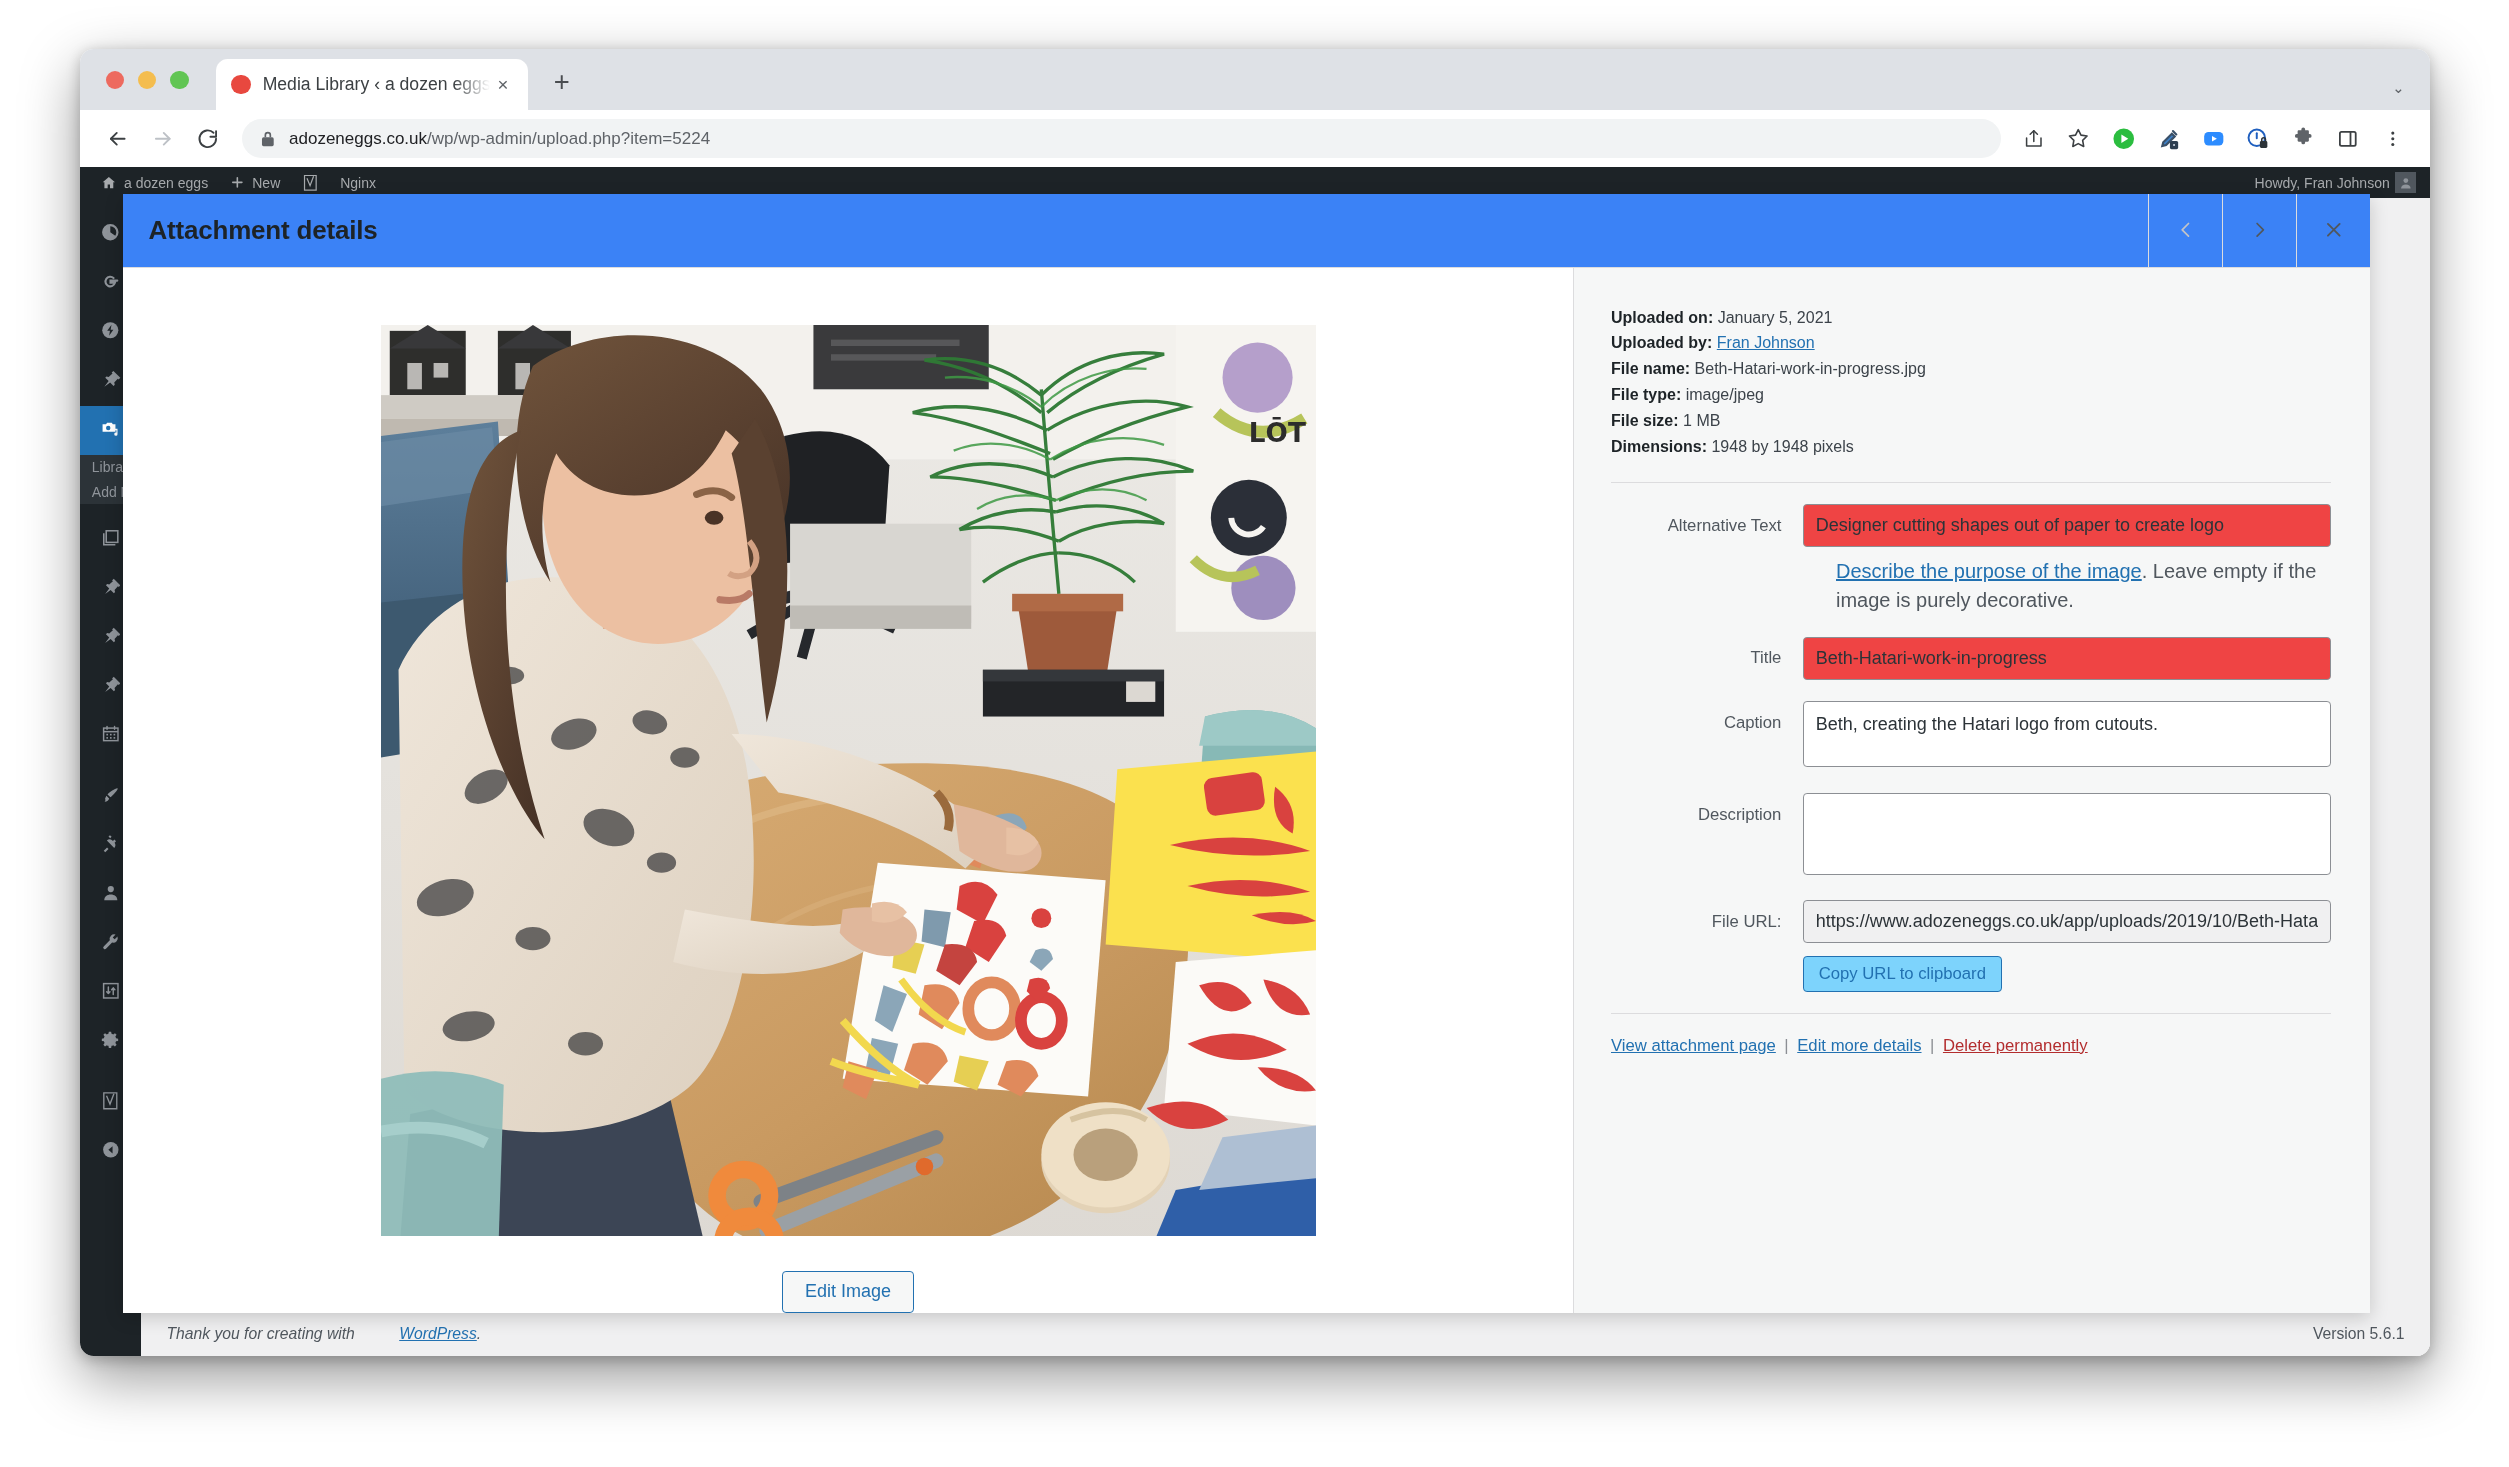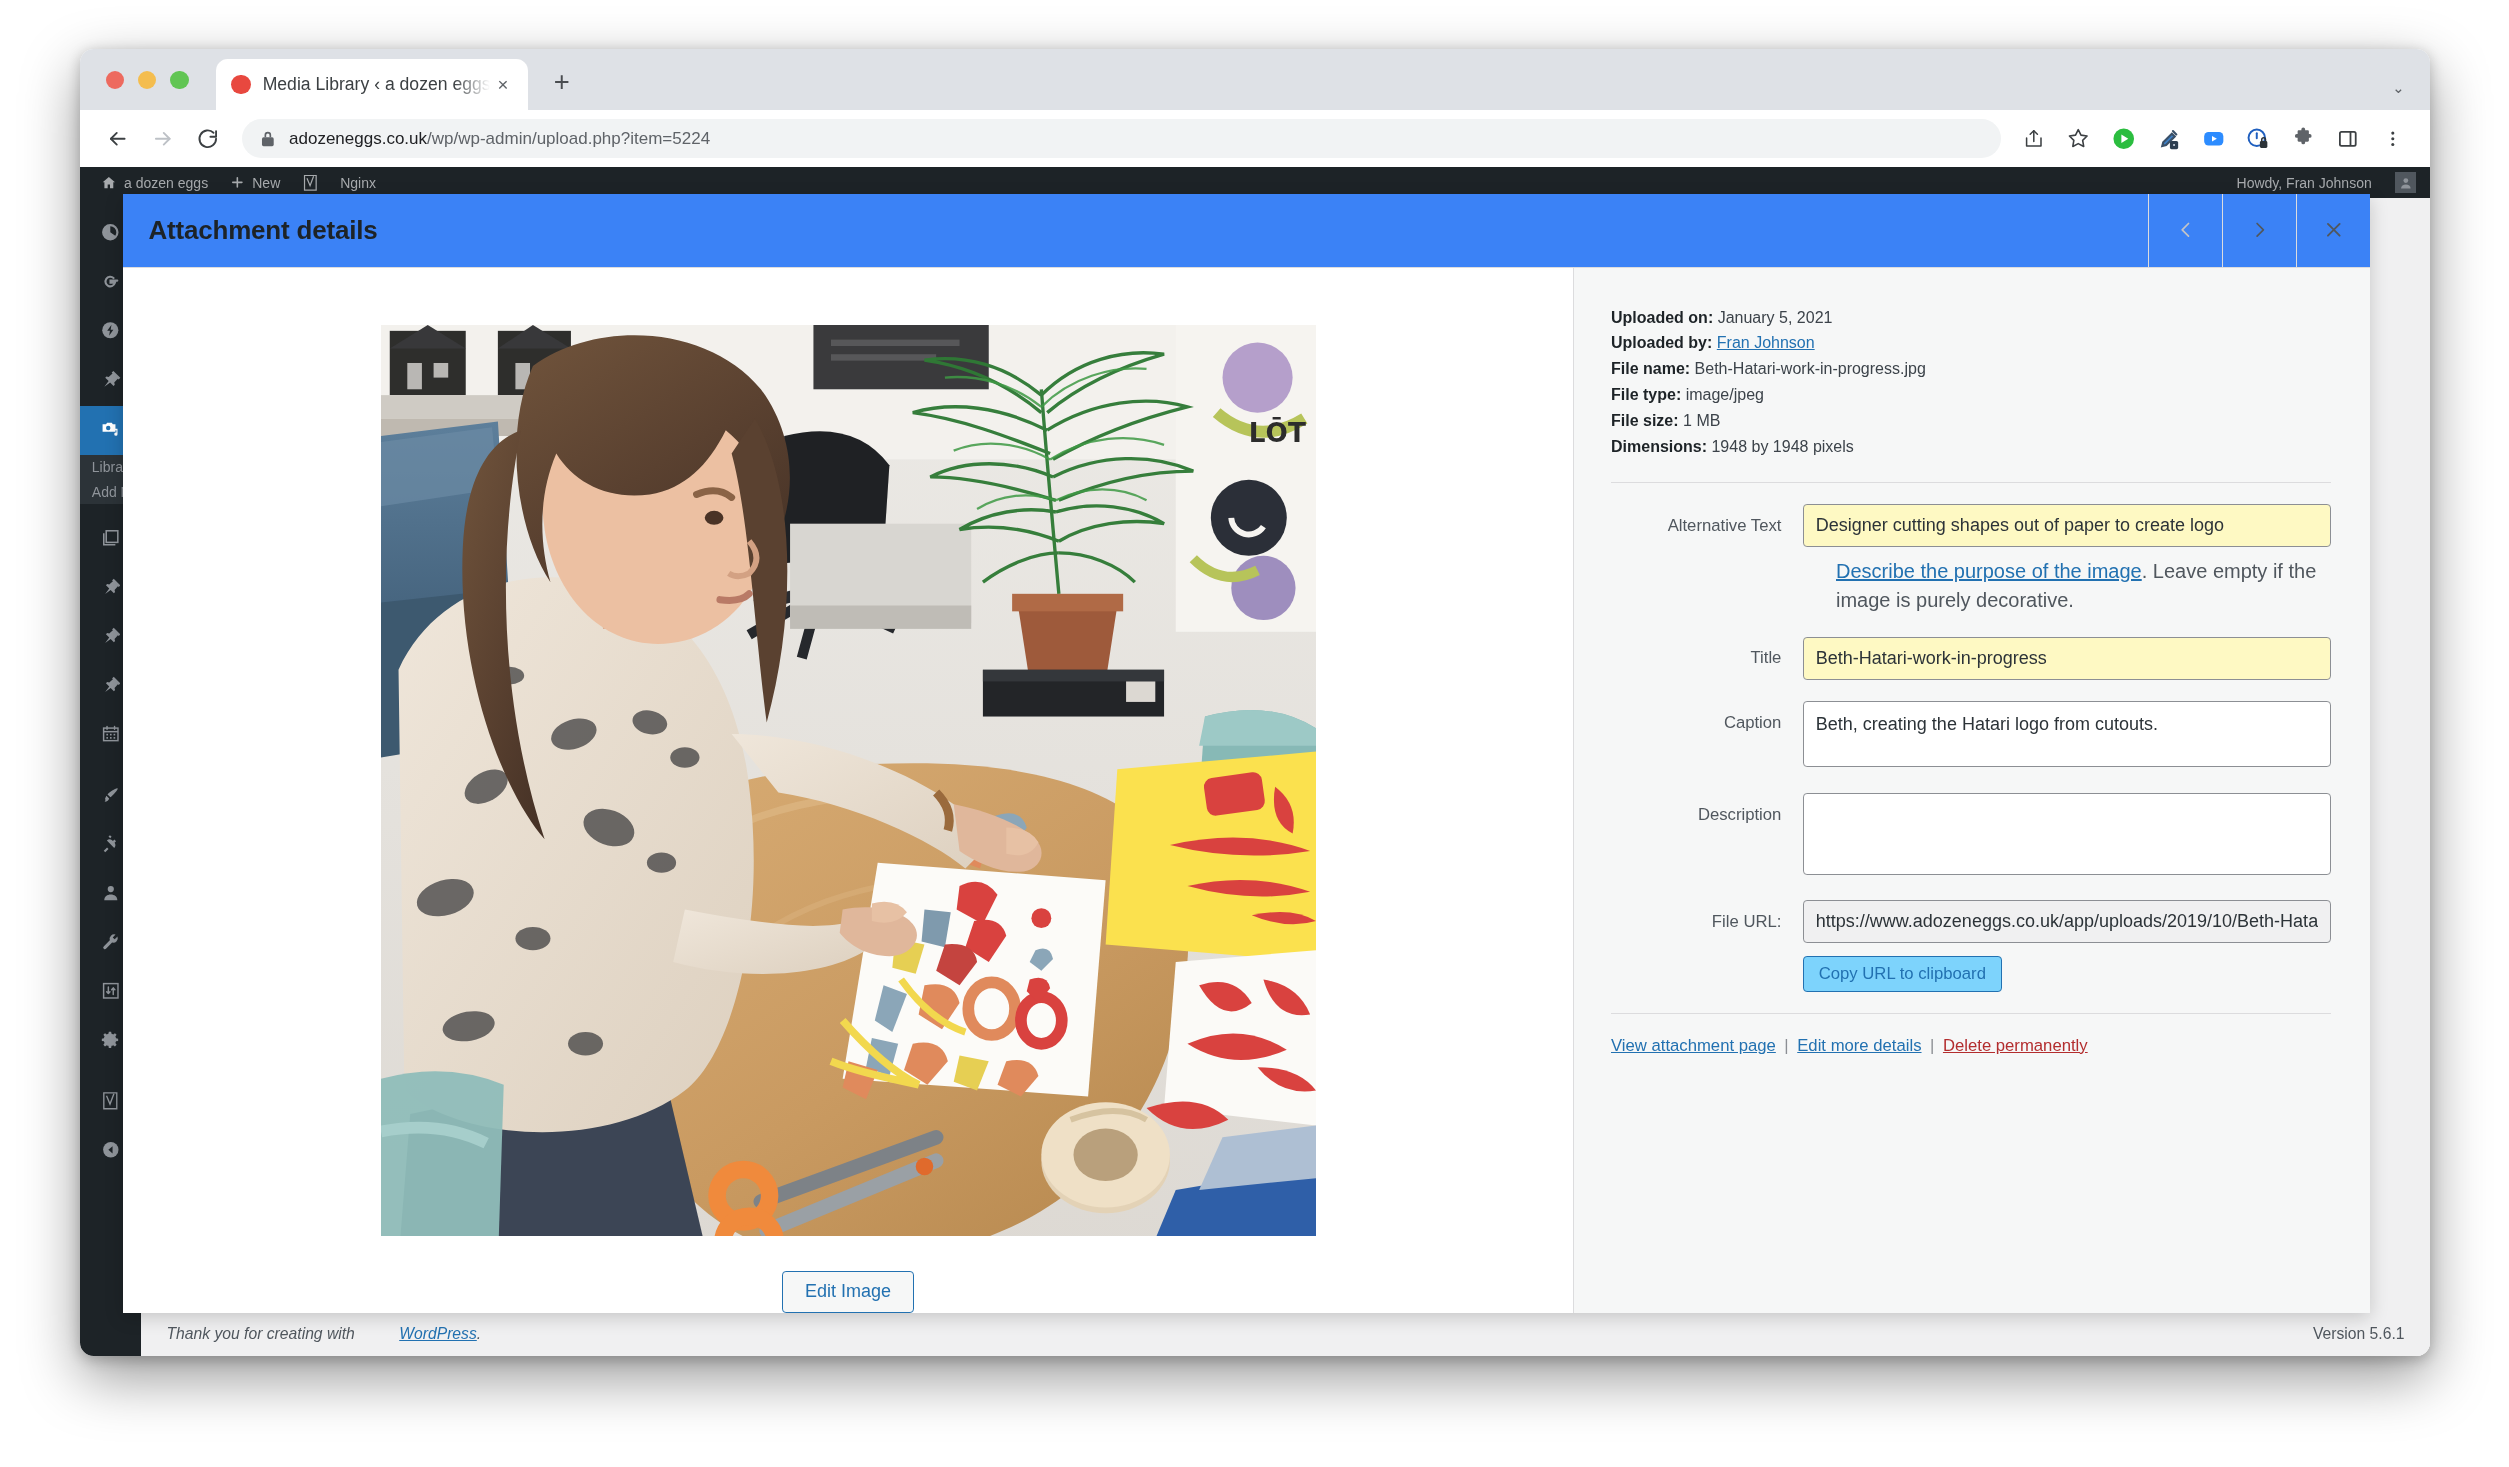--- a/index.html
+++ b/index.html
@@ -158,21 +158,21 @@
     z-index: 5;
   }
   .ab-item {
     display: flex; align-items: center; gap: 7.8px;
     padding: 0 10.8px; height: 31px; color: #a7aaad;
   }
   .ab-icon { display: flex; align-items: center; }
   #ab-right {
     position: absolute; right: 0; top: 0;
     height: 31px;
-    display: flex; align-items: center; gap: 23px;
+    display: flex; align-items: center; gap: 5px;
     padding-right: 13.7px;
   }
   #ab-howdy { font-size: 14px; color: #a7aaad; }
   #ab-avatar {
     width: 21.6px; height: 21.6px;
     background: #50575e;
     display: flex; align-items: center; justify-content: center;
   }
 
   
@@ -343,21 +343,21 @@
     font-size: 16.7px;
     color: #50575e;
     line-height: 1.3;
   }
   .field-control { flex: 1 1 auto; min-width: 0; }
   .txt-input {
     width: 100%;
     height: 43px;
     border: 1px solid #8c8f94;
     border-radius: 3.9px;
-    background: #fef9c3;
+    background: #ef4444;
     font-size: 18px;
     color: #2c3338;
     padding: 0 11.8px;
     font-family: "Liberation Sans", sans-serif;
     outline: none;
   }
   .txt-area {
     width: 100%;
     border: 1px solid #8c8f94;
     border-radius: 3.9px;

